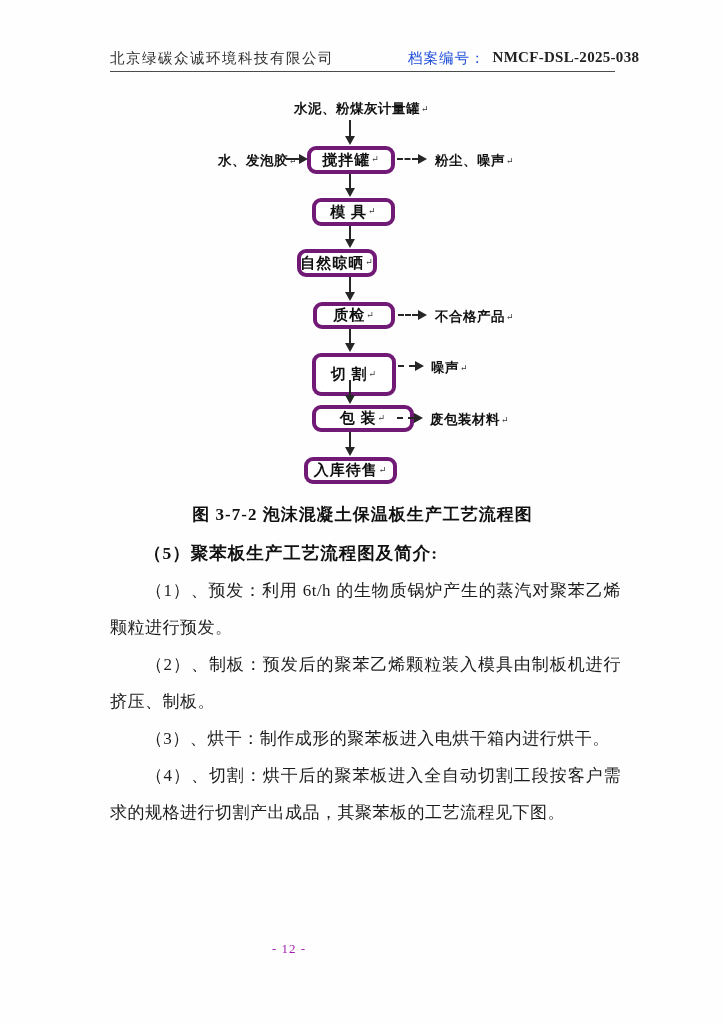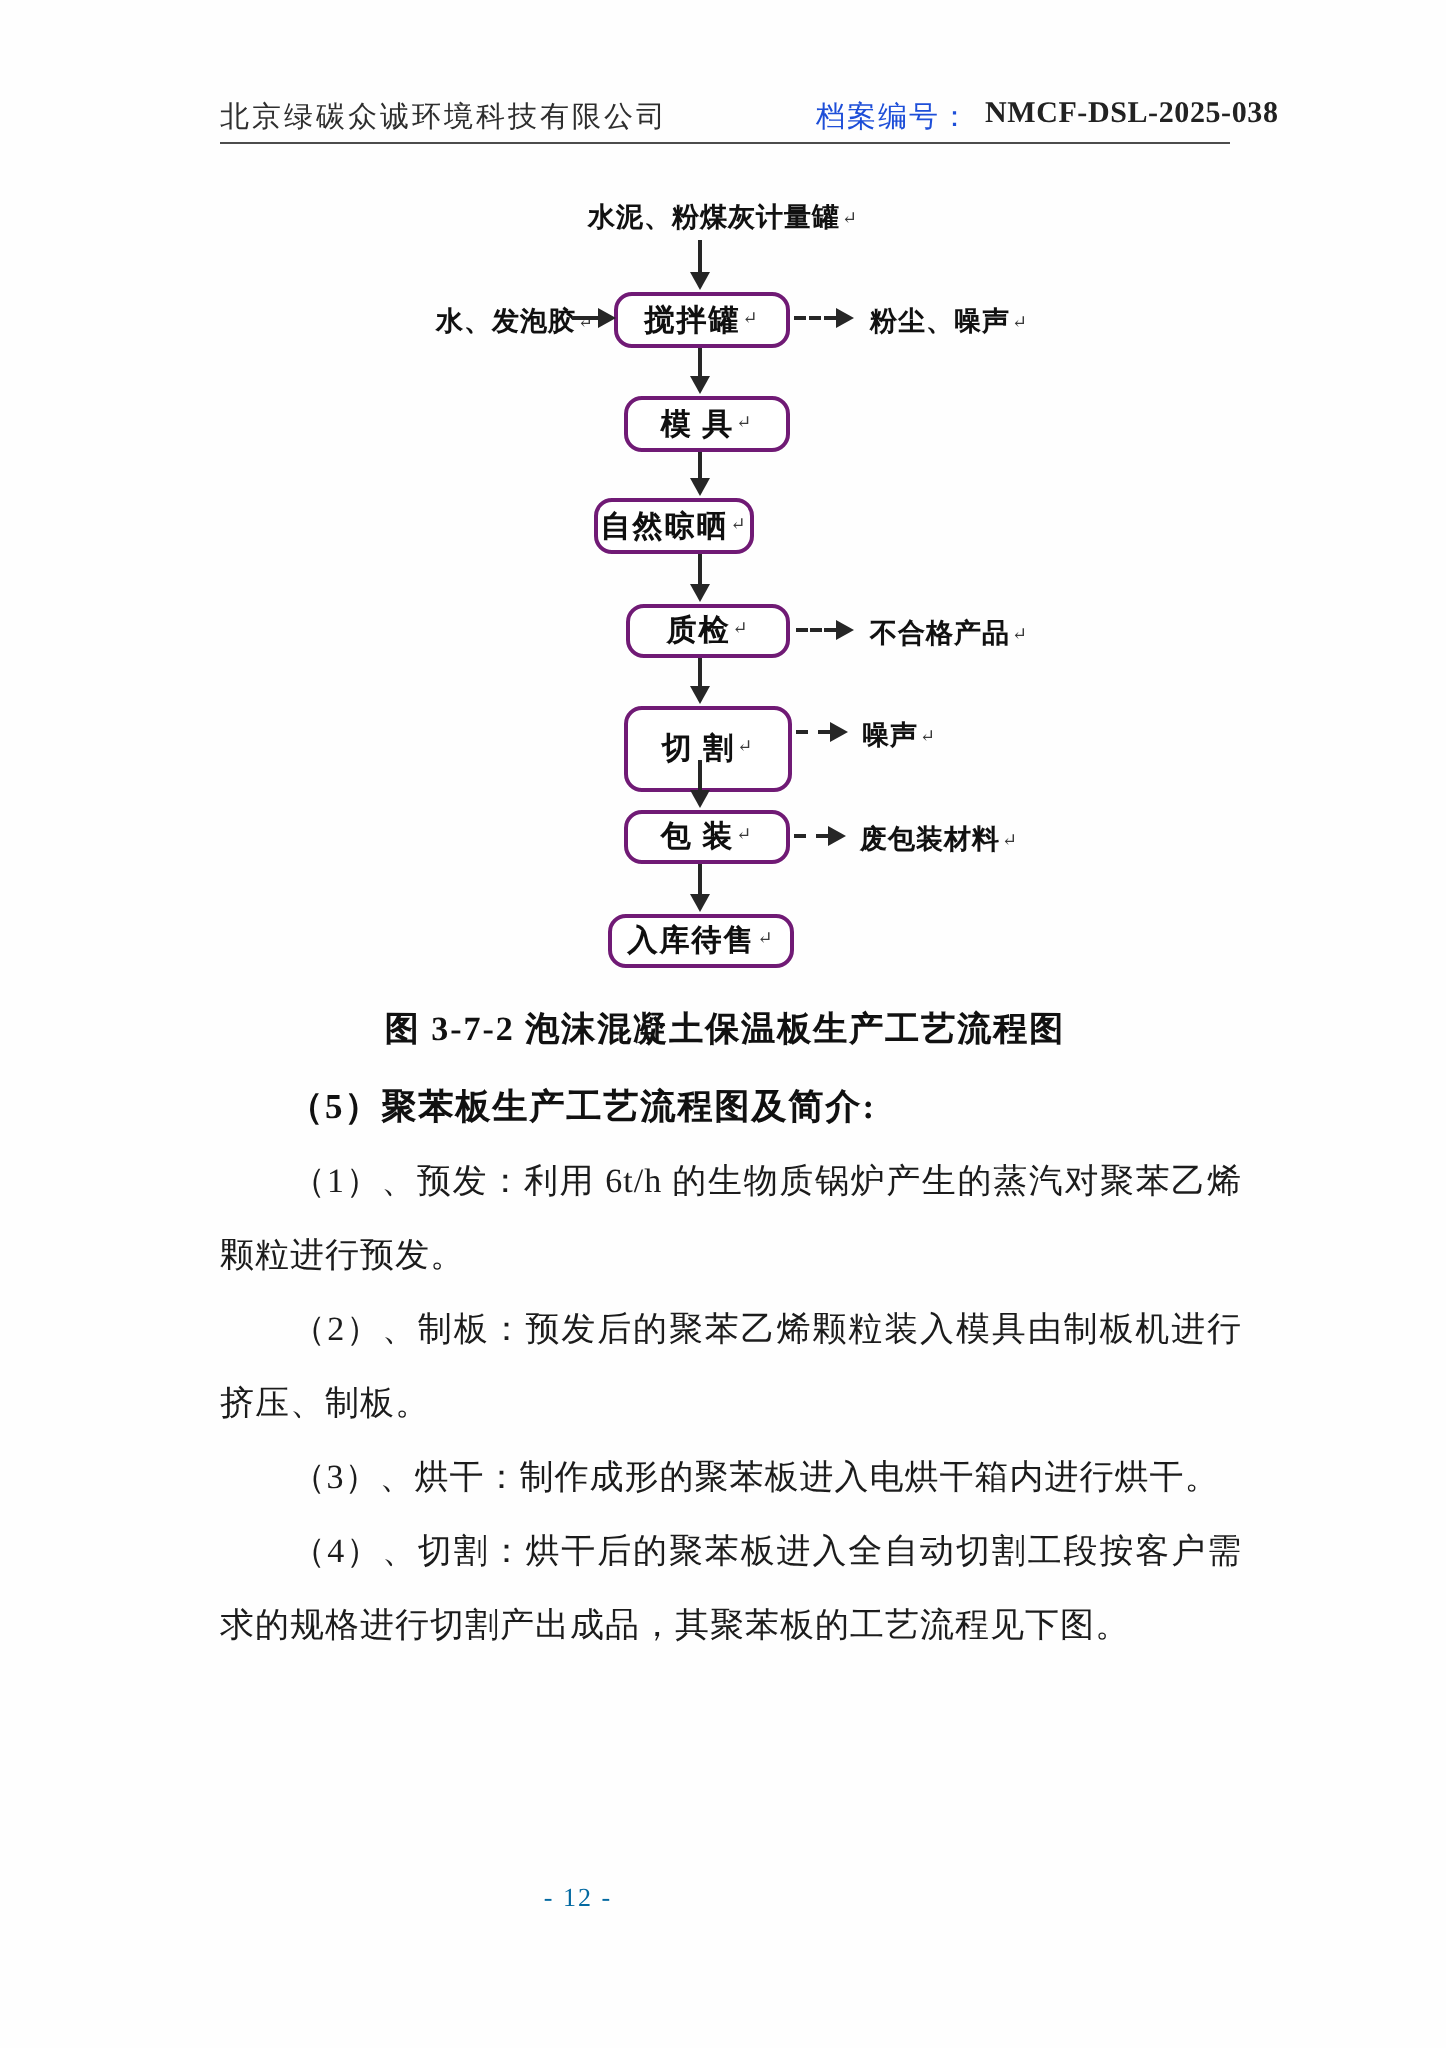--- a/index.html
+++ b/index.html
@@ -29,21 +29,21 @@
   }
 
   
   .flabel {
     position:absolute; font-size:13.5px; font-weight:bold; color:#111;
     white-space:nowrap; letter-spacing:0.5px;
   }
   .mark { font-size:9px; color:#3a3a3a; margin-left:1px; position:relative; top:-1px; font-weight:normal; }
   .fnode {
     position:absolute; box-sizing:border-box;
-    border:2px solid #701a75; border-radius:9px; background:#fff;
+    border:4px solid #701a75; border-radius:9px; background:#fff;
     display:flex; align-items:center; justify-content:center;
     font-size:15px; font-weight:bold; color:#0f0f0f; letter-spacing:1px;
     white-space:nowrap;
   }
   .vshaft { position:absolute; width:2px; background:#262626; }
   .vhead  { position:absolute; width:0; height:0;
             border-left:5px solid transparent; border-right:5px solid transparent;
             border-top:9px solid #262626; }
   .hshaft { position:absolute; height:2px; background:#262626; }
   .dshaft { position:absolute; height:0; border-top:2px dashed #262626; }
@@ -65,21 +65,21 @@
   .bodytext {
     position:absolute; left:110px; top:572px; width:511px;
     font-size:17px; line-height:37px; text-align:justify;
     color:#1c1c1c; letter-spacing:0.5px;
   }
   .bodytext p { margin:0; text-indent:2.1em; }
 
   
   .footer {
     position:absolute; left:0; top:941px; width:578px;
-    text-align:center; font-size:13px; color:#0369a1; letter-spacing:1px;
+    text-align:center; font-size:13px; color:#a21caf; letter-spacing:1px;
   }
 </style>
 </head>
 <body>
 
 <div class="page">
 
   <div class="hdr-company">北京绿碳众诚环境科技有限公司</div>
   <div class="hdr-right">
     <span class="hdr-label">档案编号：</span>
@@ -151,21 +151,21 @@
 
   <div class="dshaft" style="left:398px; top:365px; width:17px;"></div>
   <div class="rhead" style="left:415px; top:361px;"></div>
   <div class="flabel" style="left:431px; top:359px;">
     <span>噪声</span><span class="mark">↵</span>
   </div>
 
   <div class="vshaft" style="left:349px; top:380px; height:16px;"></div>
   <div class="vhead" style="left:345px; top:395px;"></div>
 
-  <div class="fnode" style="left:312px; top:405px; width:83px; height:27px;">
+  <div class="fnode" style="left:312px; top:405px; width:102px; height:27px;">
     <span>包 装</span>
       <span class="mark">↵</span>
   </div>
 
   <div class="dshaft" style="left:397px; top:417px; width:17px;"></div>
   <div class="rhead" style="left:414px; top:413px;"></div>
   <div class="flabel" style="left:430px; top:411px;">
     <span>废包装材料</span><span class="mark">↵</span>
   </div>
 

